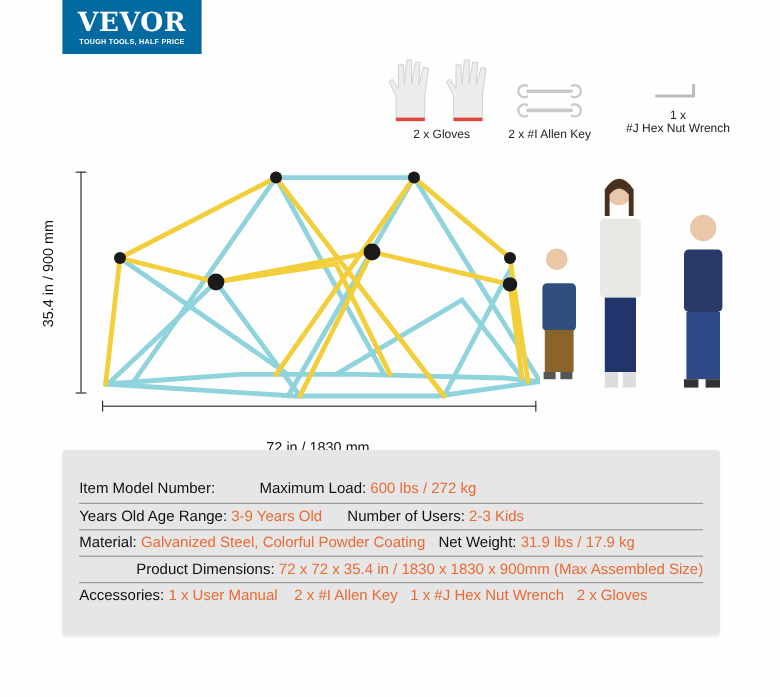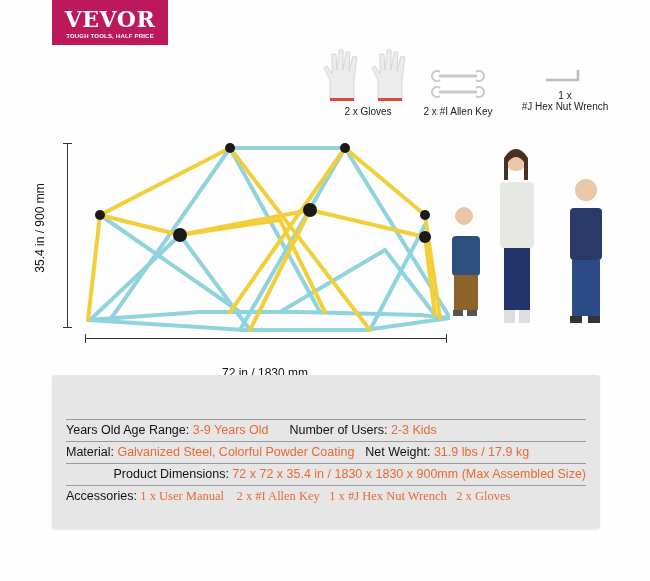--- a/index.html
+++ b/index.html
@@ -1,19 +1,19 @@
 <!DOCTYPE html>
 <html><head>
 <meta charset="utf-8">
 <style>
   * { box-sizing: border-box; margin: 0; padding: 0; }
   html, body { width: 650px; height: 581px; background: #fefefe; overflow: hidden; }
   body { position: relative; font-family: "Liberation Sans", sans-serif; color: #111; }
 
-  .logo { position: absolute; left: 52px; top: 0; width: 116px; height: 45px; background: #be185d; color: #fff; text-align: center; }
+  .logo { position: absolute; left: 52px; top: 0; width: 116px; height: 45px; background: #0369a1; color: #fff; text-align: center; }
   .logo-main { font-family: "DejaVu Serif", serif; font-weight: bold; font-size: 22px; letter-spacing: 0.5px; line-height: 26px; padding-top: 6px; }
   .logo-tag { font-size: 6px; font-weight: bold; letter-spacing: 0.2px; line-height: 8px; }
 
   .acc { position: absolute; text-align: center; font-size: 10px; color: #222; }
   .acc-label { line-height: 11px; }
 
   .dim-v-line { position: absolute; left: 67px; top: 143px; width: 1px; height: 184px; background: #333; }
   .dim-v-tick { position: absolute; left: 63px; width: 9px; height: 1px; background: #333; }
   .dim-v-label { position: absolute; left: 20px; top: 228px; width: 90px; transform: translate(-50%,-50%) rotate(-90deg); transform-origin: center; text-align: center; font-size: 12px; margin-left: 20px; }
   .dim-h-line { position: absolute; left: 85px; top: 338px; width: 362px; height: 1px; background: #333; }
@@ -145,20 +145,26 @@
   <rect x="130" y="176" width="12" height="7" fill="#333"></rect>
   <rect x="148" y="176" width="12" height="7" fill="#333"></rect>
 </svg>
 
 <div class="dim-h-line"></div>
 <div class="dim-h-tick" style="left:85px;"></div>
 <div class="dim-h-tick" style="left:446px;"></div>
 <div class="dim-h-label">72 in / 1830 mm</div>
 
 <div class="info">
+  <div class="row" style="top:24px;">
+    <span class="k">Item Model Number:</span>
+    <span style="display:inline-block;width:30px;"></span>
+    <span class="k">Maximum Load:</span>
+    <span class="v">600 lbs / 272 kg</span>
+  </div>
   <div class="sep" style="top:44px;"></div>
 
   <div class="row" style="top:47px;">
     <span class="k">Years Old Age Range:</span>
     <span class="v">3-9 Years Old</span>
     <span style="display:inline-block;width:14px;"></span>
     <span class="k">Number of Users:</span>
     <span class="v">2-3 Kids</span>
   </div>
   <div class="sep" style="top:66px;"></div>
@@ -173,15 +179,15 @@
   <div class="sep" style="top:88px;"></div>
 
   <div class="row" style="top:91px;text-align:right;">
     <span class="k">Product Dimensions:</span>
     <span class="v">72 x 72 x 35.4 in / 1830  x 1830 x 900mm (Max Assembled Size)</span>
   </div>
   <div class="sep" style="top:110px;"></div>
 
   <div class="row" style="top:113px;">
     <span class="k">Accessories:</span>
-    <span class="v" style="white-space:pre;font-family:Liberation Serif, serif;">1 x User Manual    2 x #I Allen Key   1 x #J Hex Nut Wrench   2 x Gloves</span>
+    <span class="v" style="white-space:pre;">1 x User Manual    2 x #I Allen Key   1 x #J Hex Nut Wrench   2 x Gloves</span>
   </div>
 </div>
 
 </body></html>

